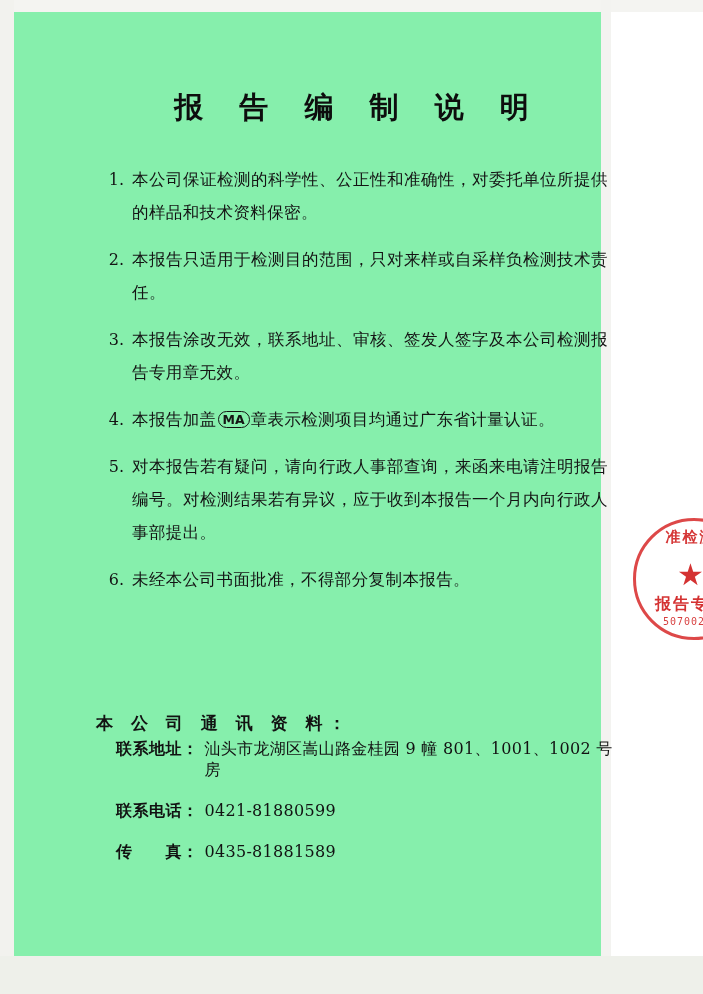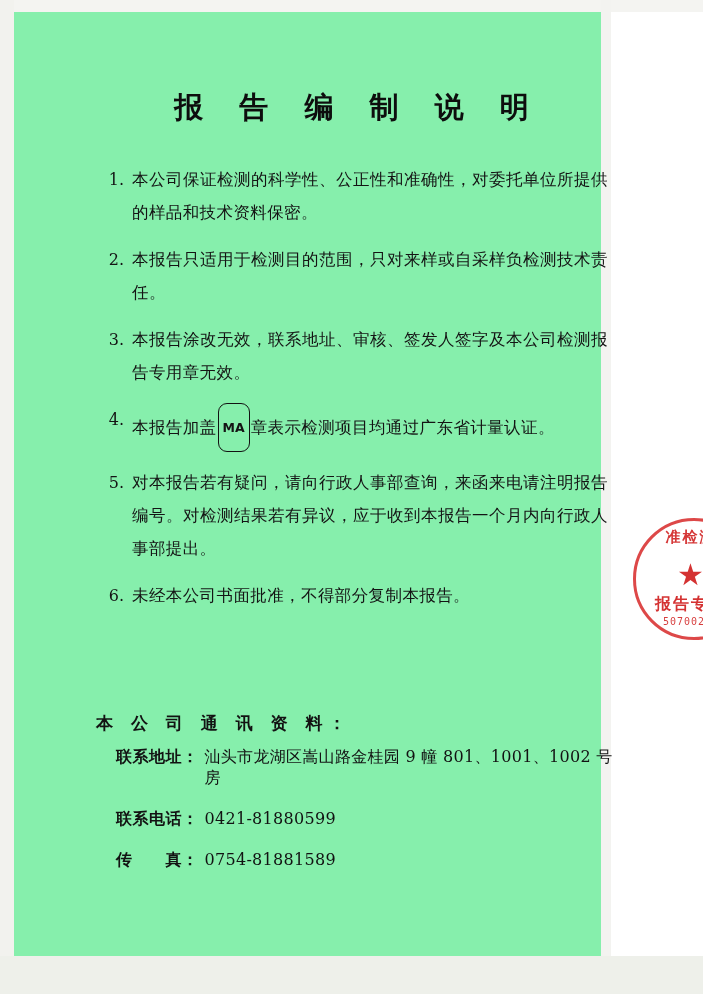--- a/index.html
+++ b/index.html
@@ -90,21 +90,21 @@
   .txt {
     flex: 1 1 auto;
     text-align: justify;
     letter-spacing: 0.4px;
   }
 
   .ma-badge {
     display: inline-block;
     border: 1.6px solid #121212;
     border-radius: 9px;
-    padding: 16px 4px;
+    padding: 0 4px;
     font-family: "DejaVu Sans", "Liberation Sans", sans-serif;
     font-weight: bold;
     font-size: 12.5px;
     line-height: 15px;
     vertical-align: 1px;
     letter-spacing: 0px;
     margin: 0 1px;
   }
 
   
@@ -113,21 +113,21 @@
     left: 96px;
     top: 712px;
     width: 520px;
     font-family: "DejaVu Serif", "Liberation Serif", serif;
     color: #121212;
   }
   .contact-title {
     font-weight: bold;
     font-size: 17px;
     letter-spacing: 6px;
-    margin-bottom: 12px;
+    margin-bottom: 4px;
   }
   .contact-row {
     display: flex;
     align-items: baseline;
     margin-bottom: 20px;
     font-size: 16px;
     margin-left: 20px;
   }
   .c-label {
     font-weight: bold;
@@ -269,16 +269,16 @@
     </div>
 
 
     <div class="contact-row">
       <div class="c-label">联系电话：</div>
       <div class="c-value">0421-81880599</div>
     </div>
 
     <div class="contact-row">
       <div class="c-label">传　　真：</div>
-      <div class="c-value">0754-81881589</div>
+      <div class="c-value">0435-81881589</div>
     </div>
   </div>
 </div>
 
 </body></html>

